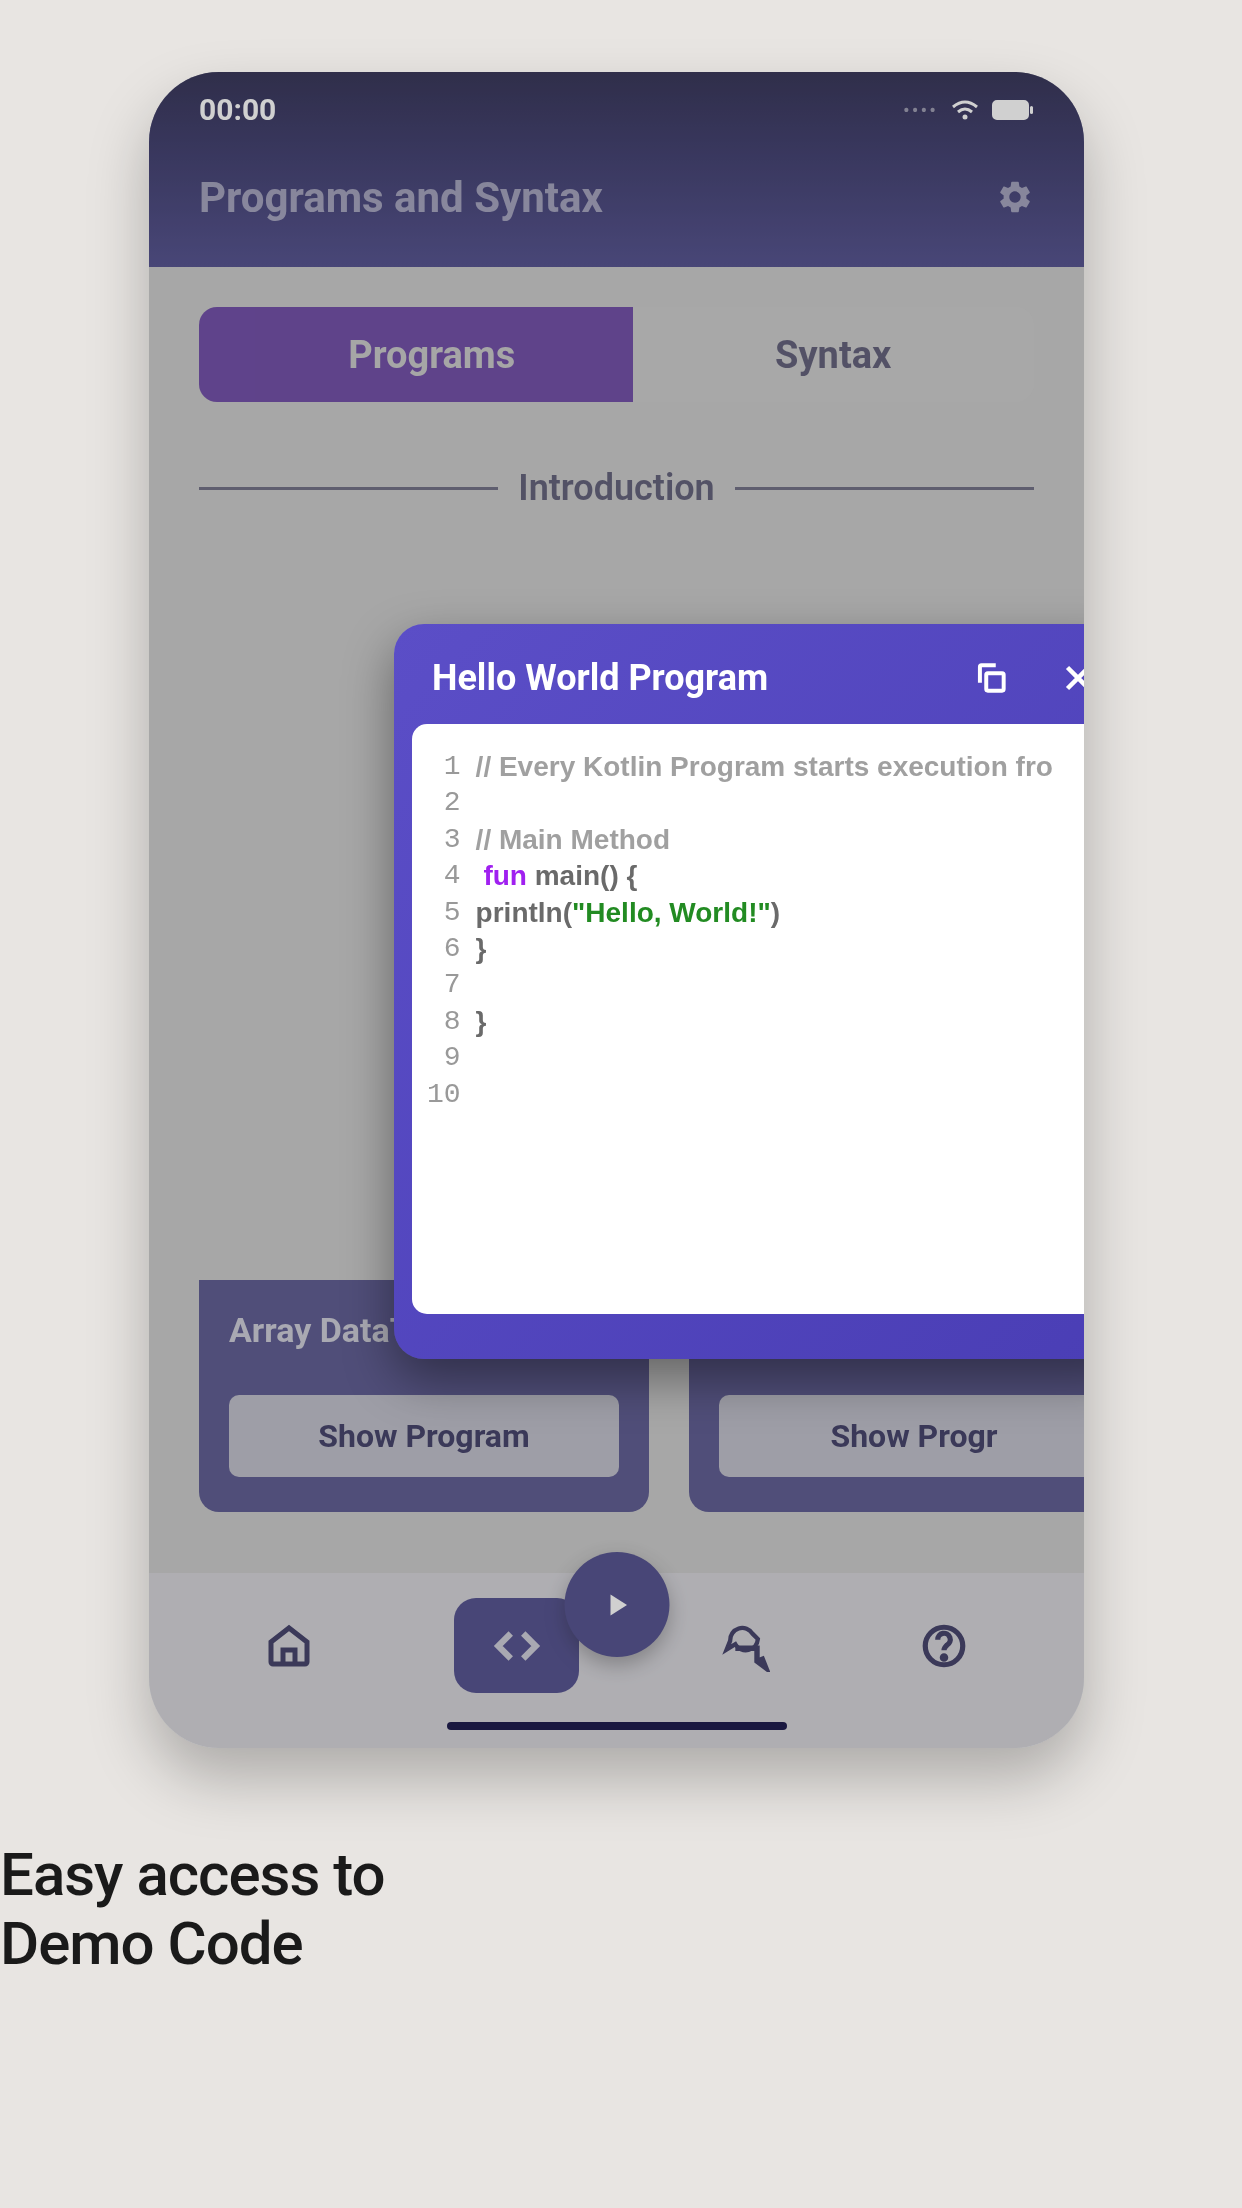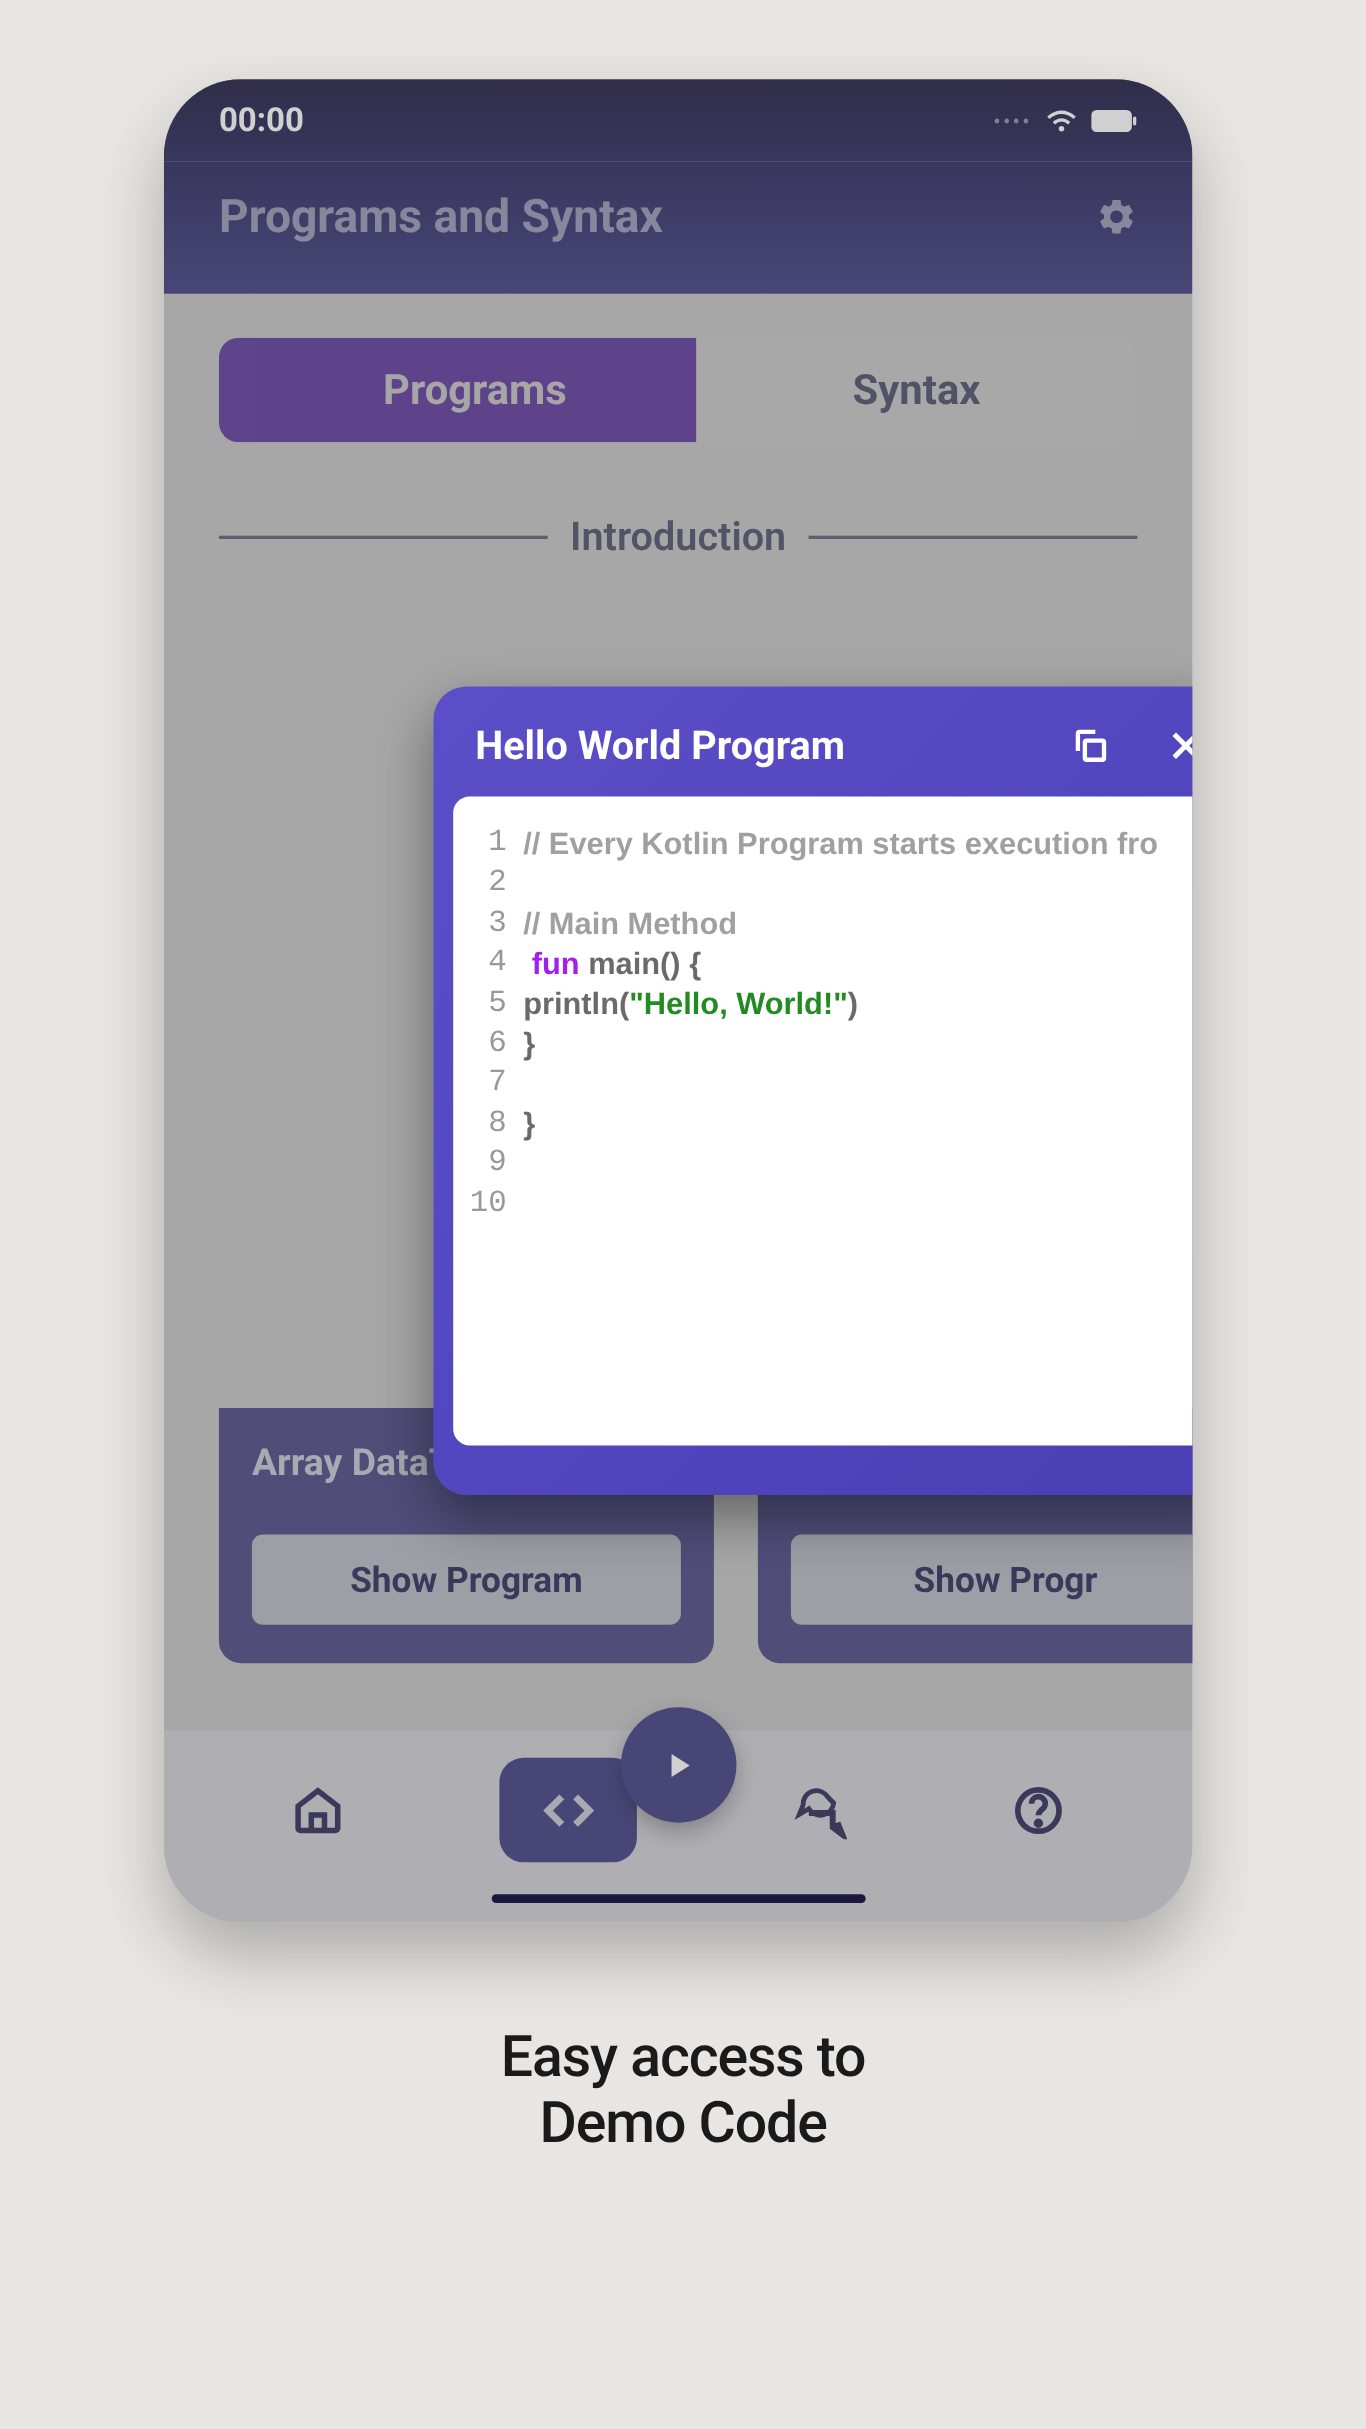--- a/index.html
+++ b/index.html
@@ -317,22 +317,22 @@
   background: #1a1840;
   border-radius: 4px;
   z-index: 6;
 }
 
 .caption {
   position: absolute;
   left: 0;
   right: 0;
   top: 1840px;
-  text-align: center;
-  font-size: 52px;
+  text-align: left;
+  font-size: 60px;
   font-weight: 500;
   color: #1a1a1a;
   line-height: 1.15;
   letter-spacing: -1px;
 }
 </style>
 </head>
 <body>
 
 <div class="phone-frame">

